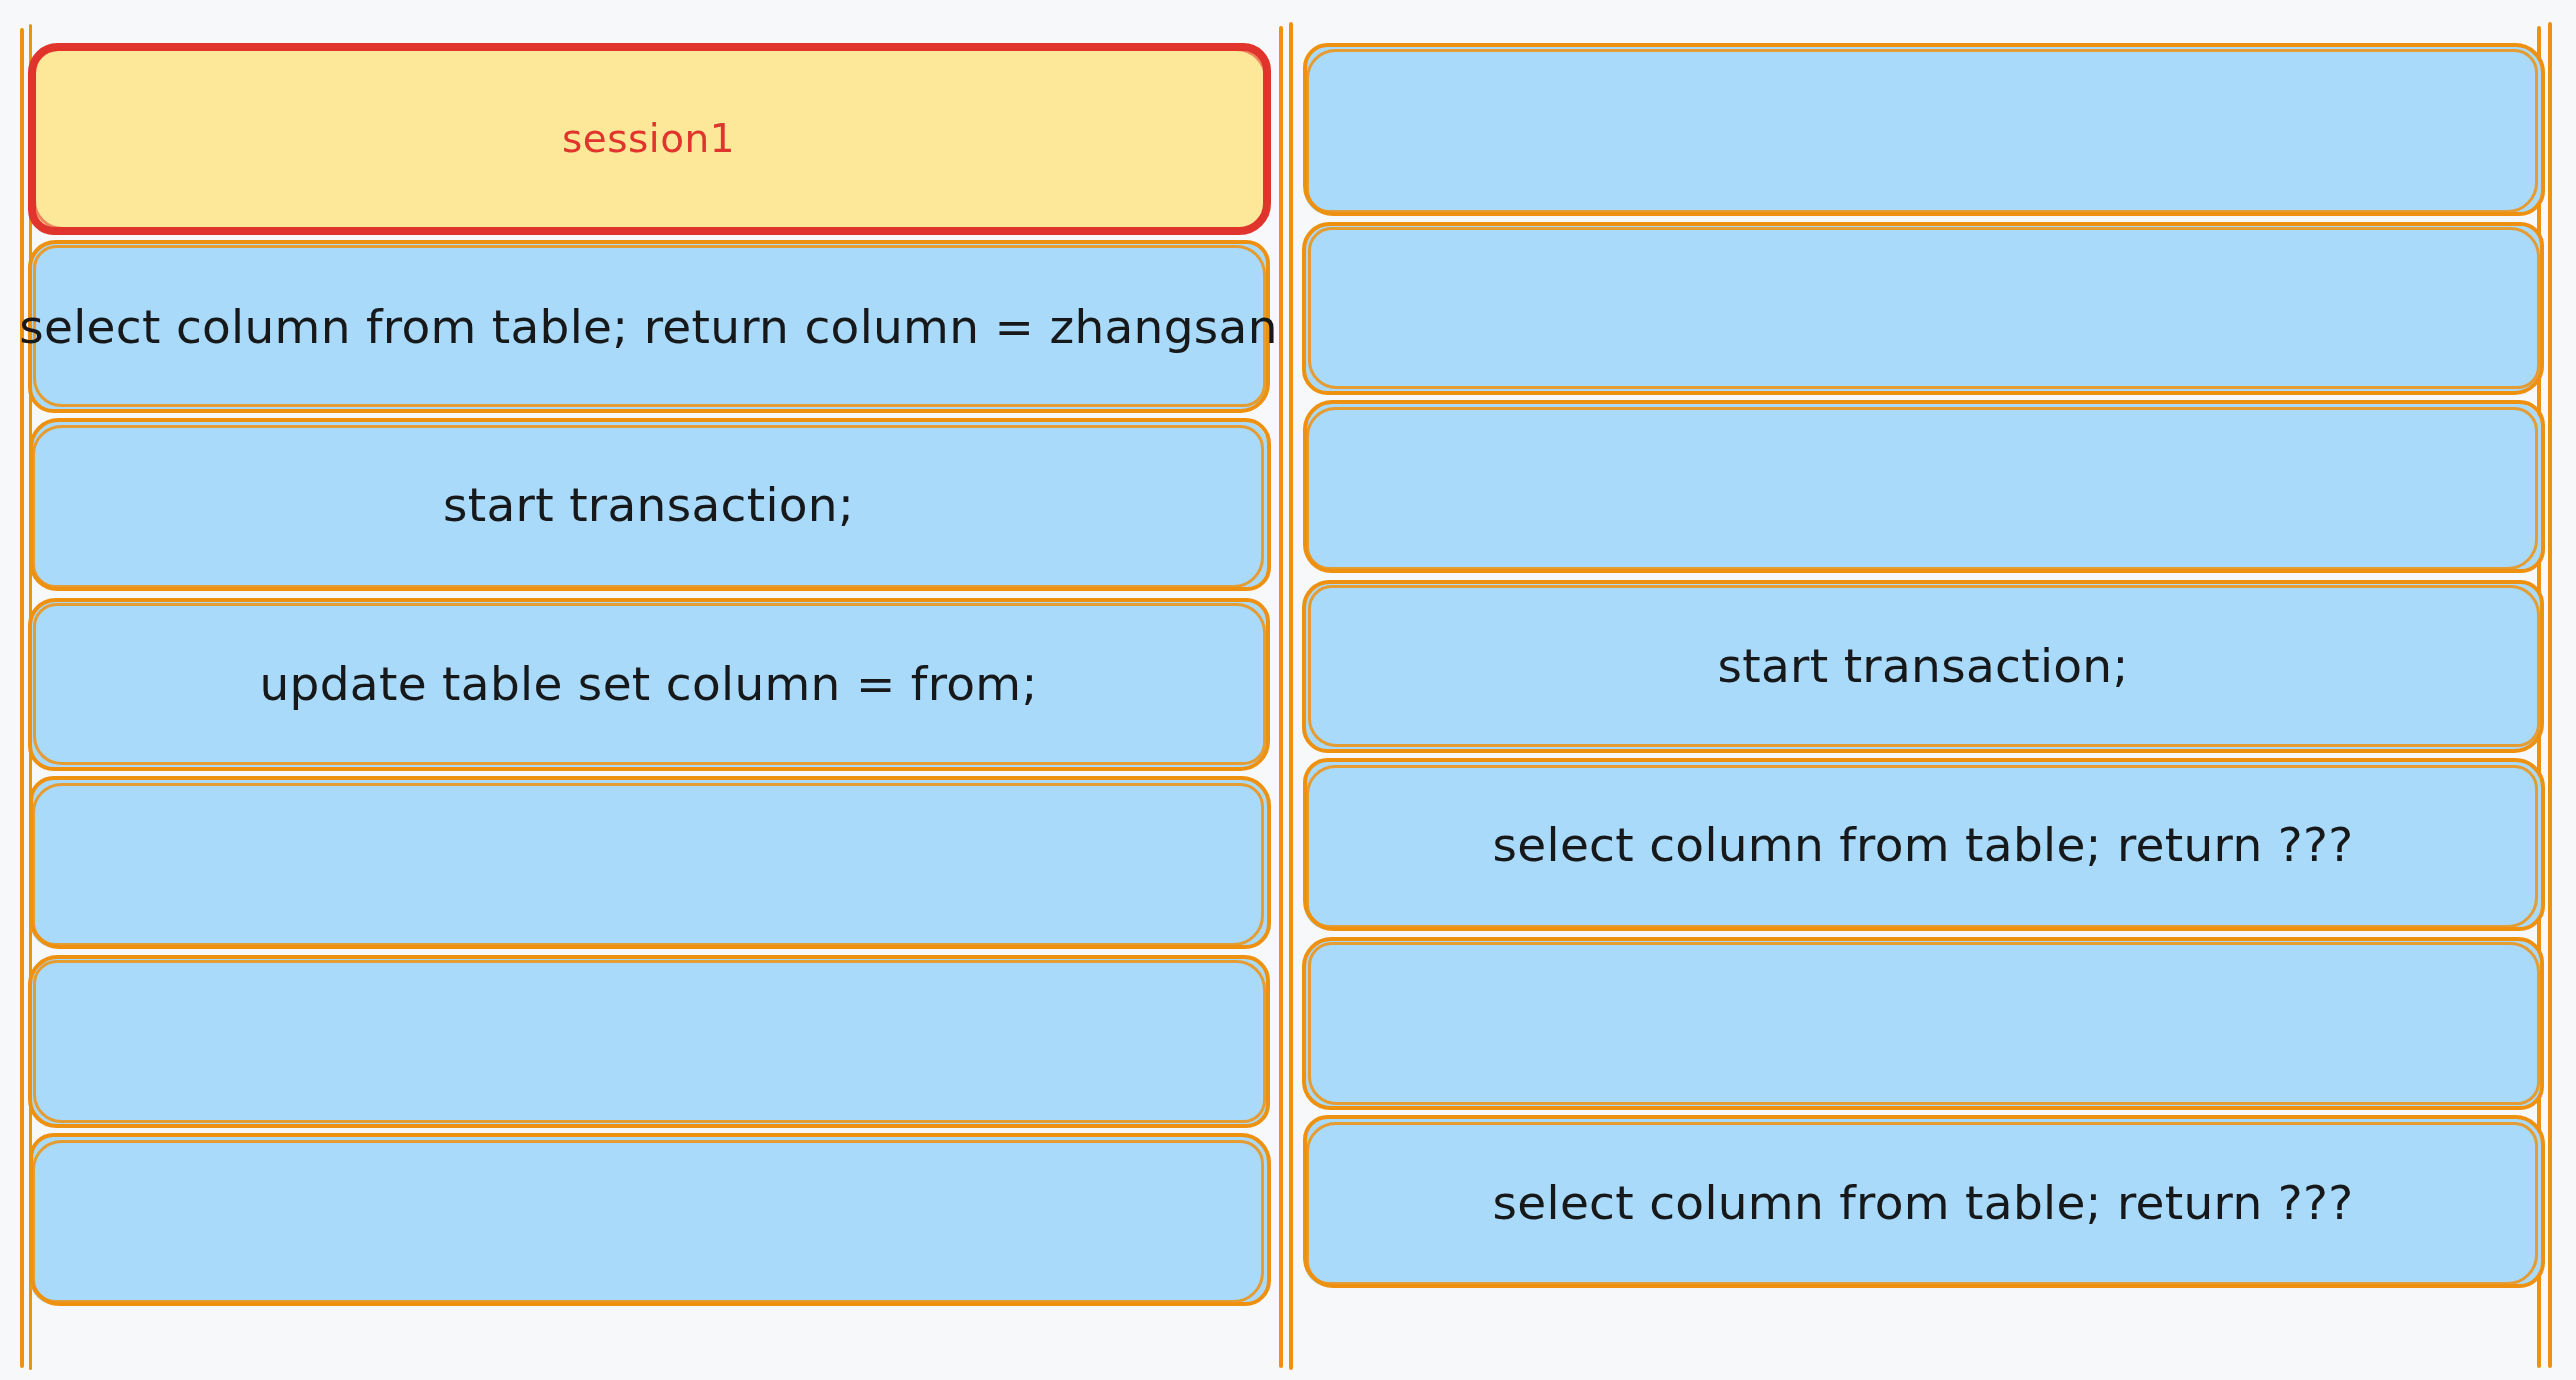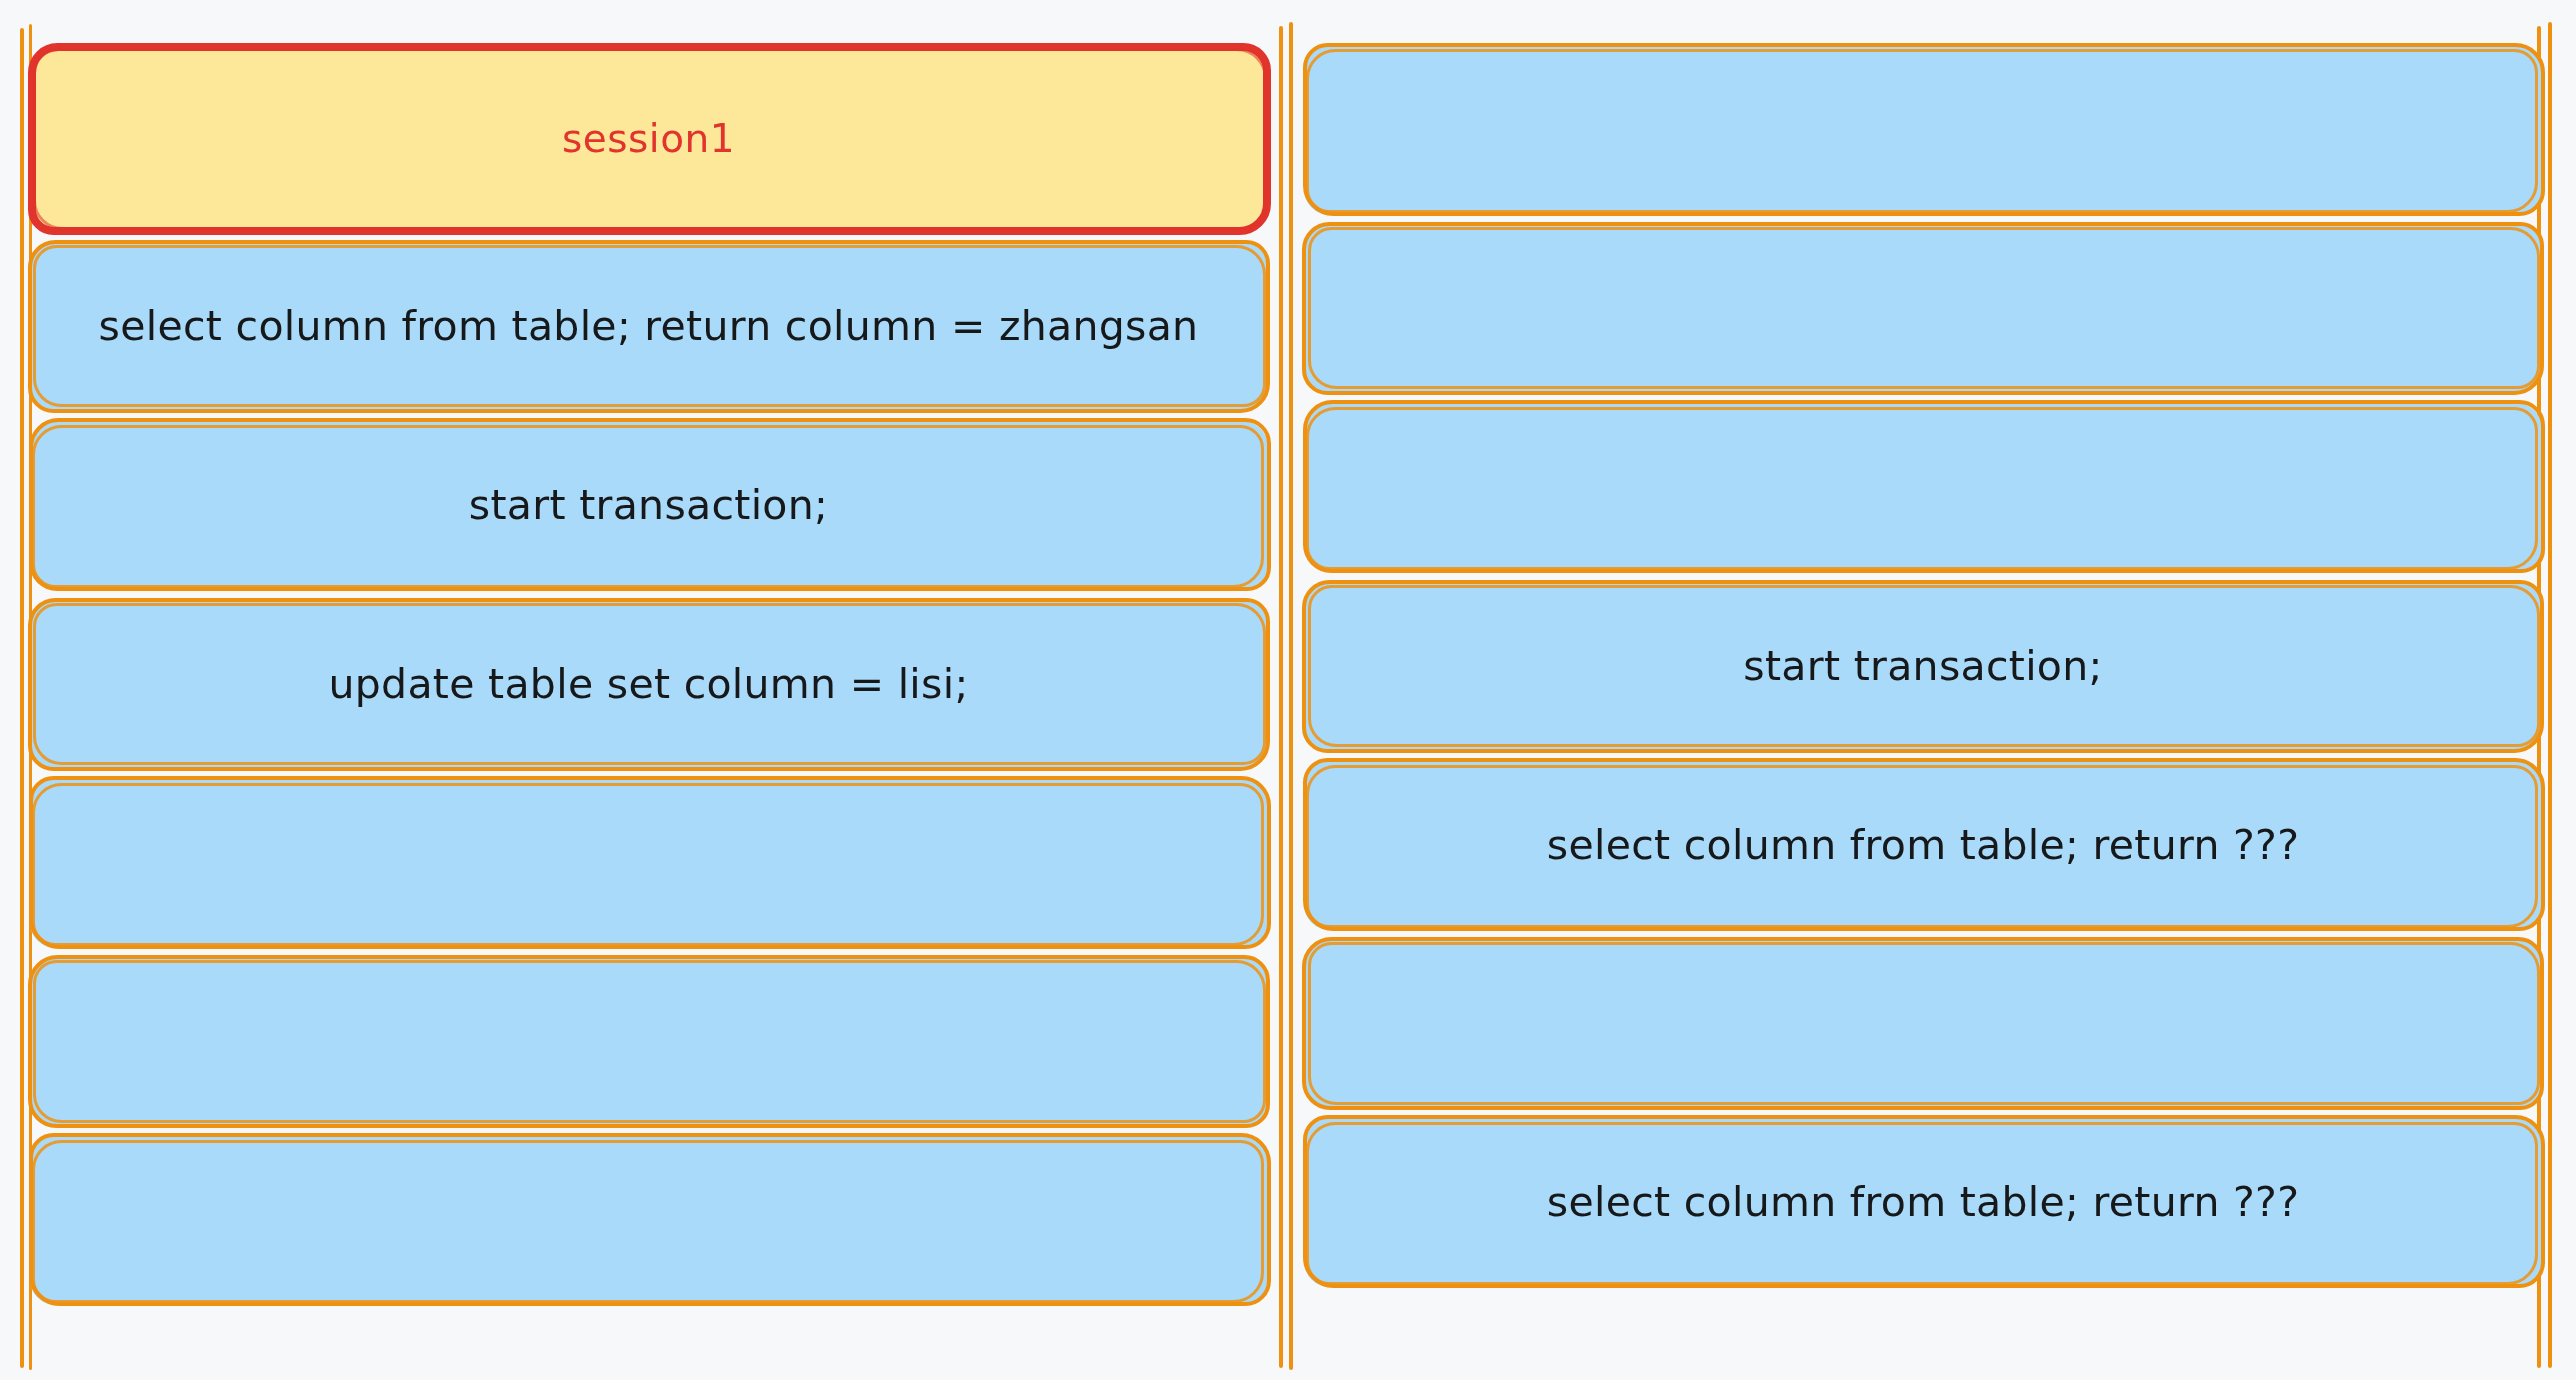--- a/index.html
+++ b/index.html
@@ -130,21 +130,21 @@
     line-height: 1.2;
     white-space: nowrap;
   }
   .label.title {
     color: #e0342c;
     font-size: 39px;
     letter-spacing: 0.5px;
   }
   .label.stmt {
     color: #17181a;
-    font-size: 41px;
+    font-size: 47px;
     letter-spacing: 0.3px;
   }
   .label:empty { display: none; }
 </style>
 </head>
 <body>
 
 <div id="board">
 
   <div class="rail thin" style="left:19.7px;  top:27.6px;  height:1340px;"></div>
@@ -176,21 +176,21 @@
         <div class="fill"></div>
         <div class="sk a"></div>
         <div class="sk b"></div>
         <span class="label stmt">start transaction;</span>
       </div>
 
       <div class="cell step">
         <div class="fill"></div>
         <div class="sk a"></div>
         <div class="sk b"></div>
-        <span class="label stmt">update table set column = lisi;</span>
+        <span class="label stmt">update table set column = from;</span>
       </div>
 
       <div class="cell step">
         <div class="fill"></div>
         <div class="sk a"></div>
         <div class="sk b"></div>
 
       </div>
 
       <div class="cell step">

